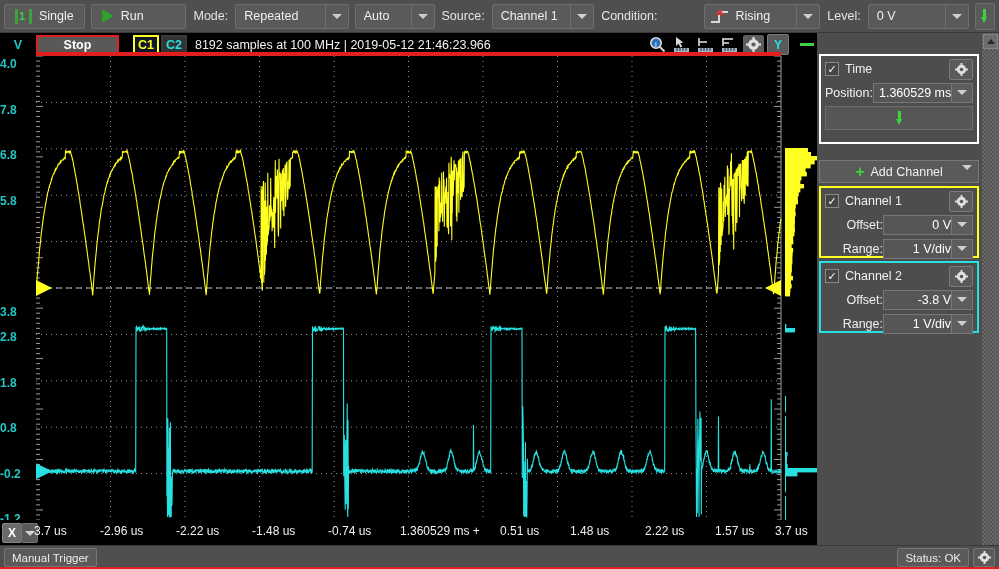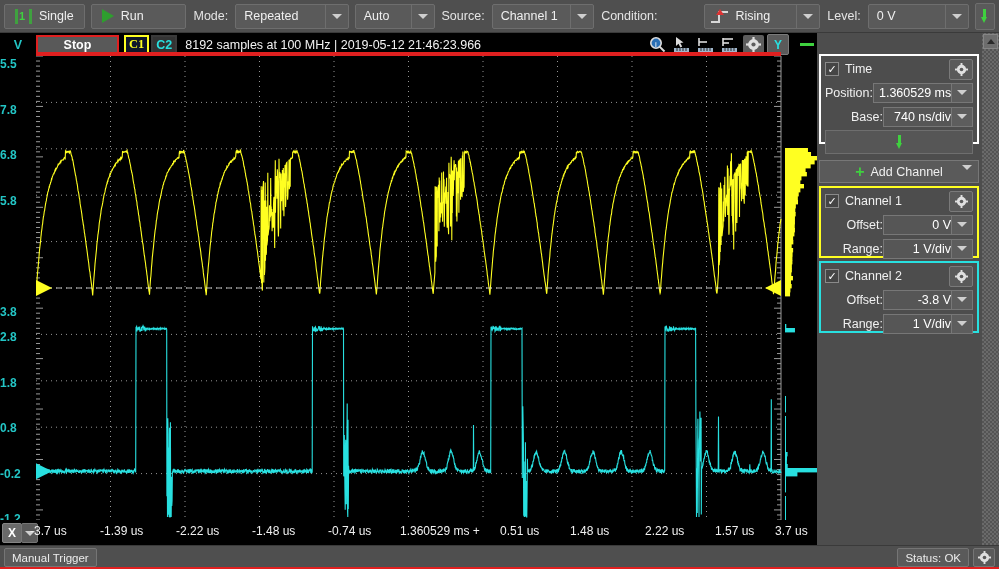--- a/index.html
+++ b/index.html
@@ -63,21 +63,21 @@
   .vlabel{width:36px;text-align:center;color:#23c5c5;font-weight:bold;font-size:12.5px;}
   .stopbtn{
     width:83px;height:19px;background:#595959;border:2px solid #e02020;
     display:flex;align-items:center;justify-content:center;
     color:#fff;font-weight:bold;font-size:12.5px;box-sizing:border-box;
   }
   .chip{
     height:19px;min-width:25px;display:flex;align-items:center;justify-content:center;
     font-weight:bold;font-size:12.5px;box-sizing:border-box;padding:0 3px;
   }
-  .chip.c1{color:#ffff21;border:2px solid #ffff21;background:#0f172a;margin-left:5px;font-family:Liberation Serif, serif;}
+  .chip.c1{color:#ffff21;border:2px solid #ffff21;background:#0f172a;margin-left:14px;}
   .chip.c2{color:#28e0e0;border:2px solid #3a3a3a;background:#333;margin-left:2px;}
   .sampletxt{margin-left:8px;color:#f2f2f2;font-size:12.5px;white-space:nowrap;}
   .baricons{position:absolute;right:28px;top:0;height:23px;display:flex;align-items:center;gap:3px;}
   .bicon{width:21px;height:20px;display:flex;align-items:center;justify-content:center;position:relative;}
   .bicon.act{background:#5d5d5d;border-radius:2px;}
   .ybtn{
     width:20px;height:19px;background:#5a5a5a;border:1px solid #7a7a7a;border-radius:2px;
     color:#28e0e0;font-weight:bold;font-size:12px;display:flex;align-items:center;justify-content:center;
   }
   .greendash{position:absolute;right:3px;top:10px;width:14px;height:3px;background:#3fd13f;}
@@ -291,21 +291,21 @@
             <circle cx="7.5" cy="7.5" r="2.1" fill="#5d5d5d"></circle>
           </svg>
       </div>
       <div class="ybtn">Y</div>
     </div>
     <div class="greendash"></div>
   </div>
 
   <div class="plotwrap">
     <div class="yaxis" id="yaxis">
-        <div class="ytick" style="top: 1px;">5.5</div>
+        <div class="ytick" style="top: 1px;">4.0</div>
         <div class="ytick" style="top: 46.5px;">7.8</div>
         <div class="ytick" style="top: 92px;">6.8</div>
         <div class="ytick" style="top: 137.5px;">5.8</div>
         <div class="ytick" style="top: 183px; padding-left: 40px;">4.8</div>
         <div class="ytick" style="top: 242px; margin-top: 7px;">3.8</div>
         <div class="ytick" style="top: 274px;">2.8</div>
         <div class="ytick" style="top: 319.5px;">1.8</div>
         <div class="ytick" style="top: 365px;">0.8</div>
         <div class="ytick" style="top: 410.5px;">-0.2</div>
         <div class="ytick" style="top: 456px;">-1.2</div>
@@ -596,21 +596,21 @@
   </div>
   <div class="redline-top"></div>
 
   <div class="xaxisrow">
     <div class="xbtn">X</div>
     <div class="xarrow">
         <i class="tri-down"></i>
       </div>
     <div id="xticks">
         <div class="xtick" style="left: 30px;">-3.7 us</div>
-        <div class="xtick" style="left: 100px;">-1.39 us</div>
+        <div class="xtick" style="left: 100px;">-2.96 us</div>
         <div class="xtick" style="left: 176px;">-2.22 us</div>
         <div class="xtick" style="left: 252px;">-1.48 us</div>
         <div class="xtick" style="left: 328px;">-0.74 us</div>
         <div class="xtick" style="left: 400px;">1.360529 ms +</div>
         <div class="xtick" style="left: 500px;">0.51 us</div>
         <div class="xtick" style="left: 570px;">1.48 us</div>
         <div class="xtick" style="left: 645px;">2.22 us</div>
         <div class="xtick" style="left: 715px;">1.57 us</div>
         <div class="xtick" style="left: 775px;">3.7 us</div>
       </div>
@@ -642,29 +642,20 @@
       </div>
       <div class="frow">
         <div class="fname">Position:</div>
         <div class="fval">
           <div class="v">1.360529 ms</div>
           <div class="a">
               <i class="tri-down"></i>
             </div>
         </div>
       </div>
-      <div class="frow">
-        <div class="fname">Base:</div>
-        <div class="fval">
-          <div class="v">740 ns/div</div>
-          <div class="a">
-              <i class="tri-down"></i>
-            </div>
-        </div>
-      </div>
       <div class="trigbar">
         <span class="greenarrow">
             <i></i>
             <b></b>
           </span>
       </div>
     </div>
 
     <div class="addch" style="top:127px;">
       <span class="plusg">+</span>

